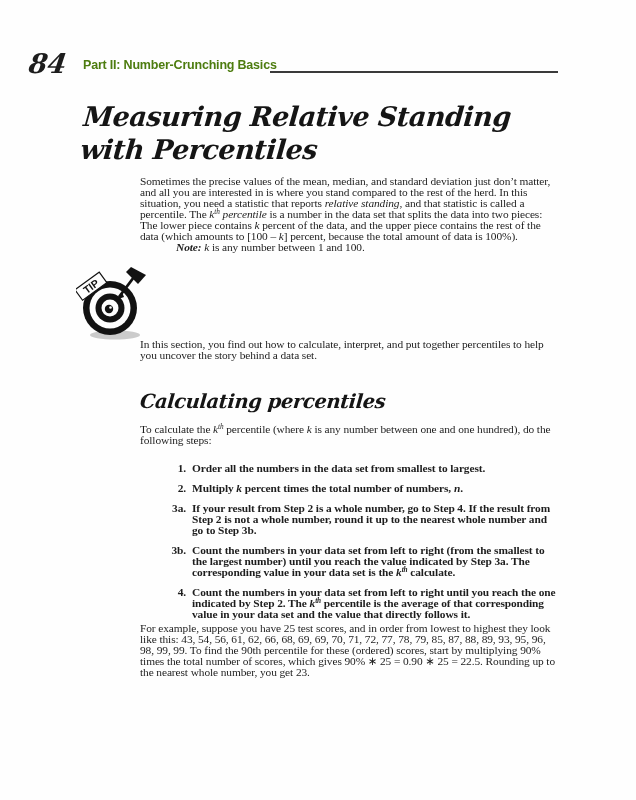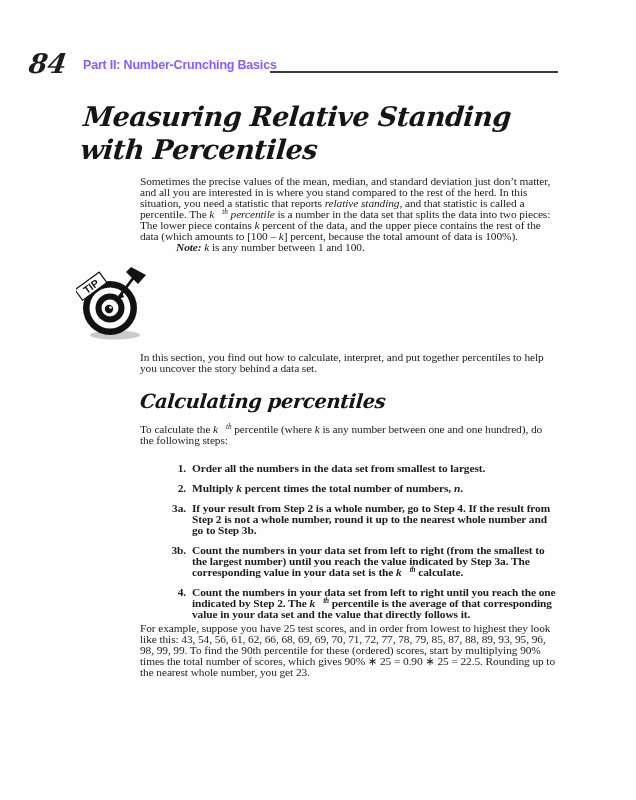--- a/index.html
+++ b/index.html
@@ -9,50 +9,50 @@
   }
   
   .page-number{
     position:absolute;left:27px;top:48px;
     font-family:"DejaVu Serif",serif;font-weight:bold;font-style:italic;
     font-size:27px;transform:skewX(-8deg);transform-origin:left bottom;
   }
   .running-head{
     position:absolute;left:83px;top:58px;
     font-family:"Liberation Sans",sans-serif;font-weight:bold;font-size:12.5px;
-    letter-spacing:-0.2px;color:#8b5cf6;
+    letter-spacing:-0.2px;color:#4d7c0f;
   }
   .header-rule{position:absolute;left:270px;top:71px;width:288px;height:2px;background:#3a3a3a;}
   
   .chapter-title{
     position:absolute;left:85px;top:100px;
     font-family:"DejaVu Serif",serif;font-weight:bold;font-style:italic;
     font-size:27px;line-height:33px;color:#151515;
     transform:skewX(-5deg);transform-origin:left top;letter-spacing:-0.5px;
   }
   .section-heading{
     position:absolute;left:141px;top:390px;
     font-family:"DejaVu Serif",serif;font-weight:bold;font-style:italic;
     font-size:19.5px;color:#151515;
     transform:skewX(-5deg);transform-origin:left top;letter-spacing:-0.4px;
   }
   
   .body-block{position:absolute;left:140px;width:418px;font-size:11.4px;line-height:11px;}
   .intro-paragraph{top:176px;}
   .tip-paragraph{top:293px;}
-  .section-intro{top:352px;}
+  .section-intro{top:339px;}
   .lead-paragraph{top:424px;}
   .steps{top:463px;}
   .example-paragraph{top:623px;}
   .step{display:grid;grid-template-columns:46px 1fr;column-gap:6px;margin-bottom:9px;}
   .step-label{text-align:right;font-weight:bold;}
   .step-text{font-weight:bold;}
   .it{font-style:italic;}
   .bd{font-weight:bold;margin-left:36px;}
-  sup{font-size:0.64em;line-height:0;position:relative;top:0.12em;vertical-align:super;margin-left:8px;}
+  sup{font-size:0.64em;line-height:0;position:relative;top:0.12em;vertical-align:super;}
   
   .tip-icon{position:absolute;left:76px;top:266px;width:72px;height:76px;}
 </style>
 </head>
 <body>
 
 <div class="page">
 
   <div class="page-number">84</div>
   <div class="running-head">Part II: Number-Crunching Basics</div>

